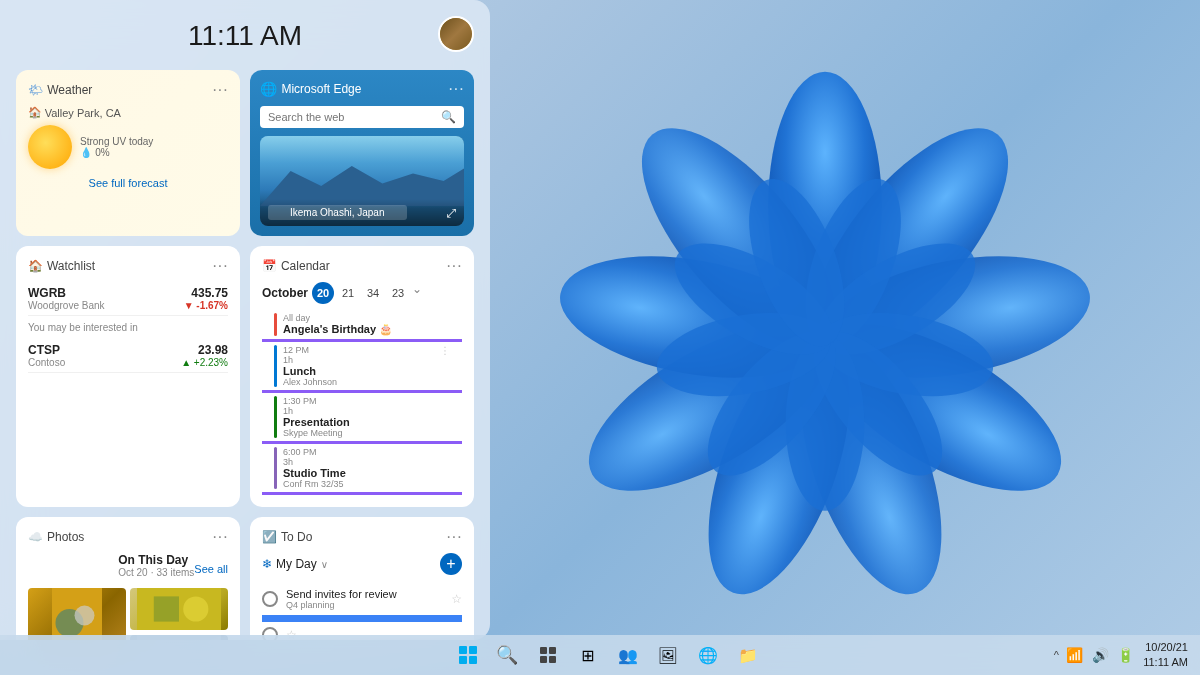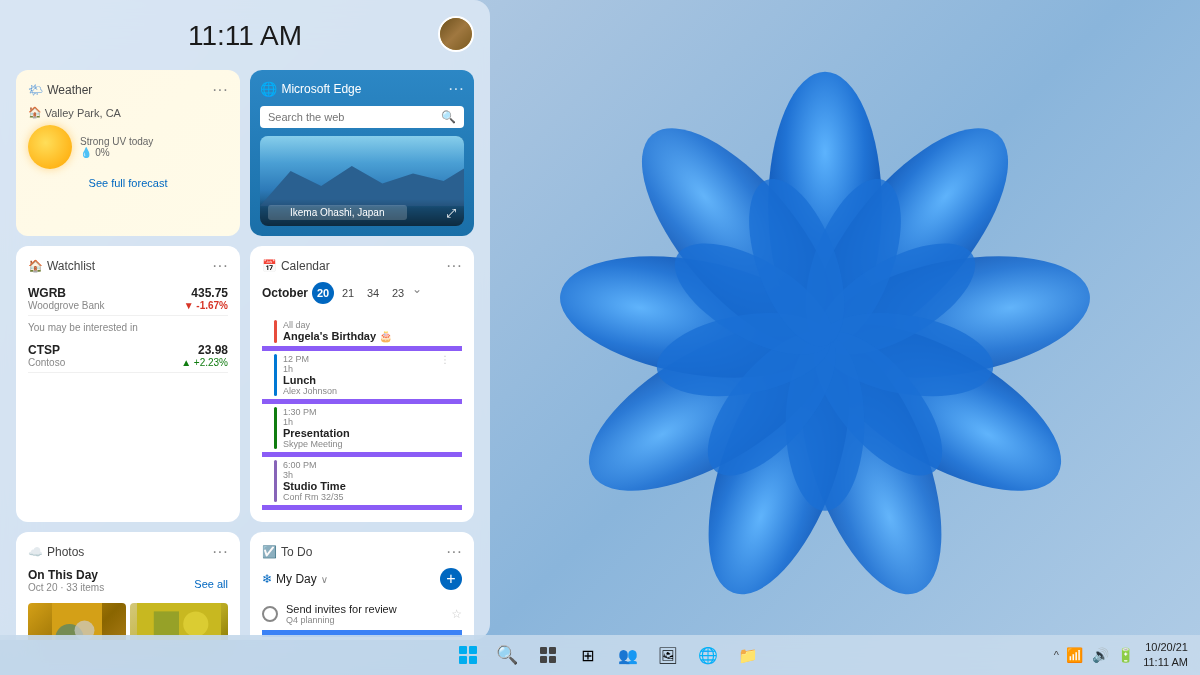--- a/index.html
+++ b/index.html
@@ -311,21 +311,21 @@
 
     
     .calendar-widget {
       background: white;
     }
 
     .calendar-nav {
       display: flex;
       align-items: center;
       gap: 4px;
-      margin-bottom: 13px;
+      margin-bottom: 6px;
     }
 
     .cal-month {
       font-size: 12px;
       font-weight: 600;
       color: #222;
     }
 
     .cal-day-pills {
       display: flex;
@@ -347,21 +347,21 @@
       background: #0067c0;
       color: white;
       font-weight: 600;
     }
 
     .cal-event {
       display: flex;
       align-items: flex-start;
       gap: 6px;
       padding: 3px 12px;
-      border-bottom: 5px solid #8b5cf6;
+      border-bottom: 3px solid #8b5cf6;
     }
 
     .cal-event-bar {
       width: 3px;
       align-self: stretch;
       border-radius: 2px;
       min-height: 20px;
     }
 
     .cal-event-time {
@@ -774,21 +774,21 @@
     </div>
 
     <div class="widget photos-widget">
       <div class="widget-header">
         <div class="widget-title">
           <span>☁️</span>
           <span>Photos</span>
         </div>
         <span class="widget-menu-btn">···</span>
       </div>
-      <div style="display:flex; justify-content:space-between; align-items:center; margin-bottom:4px;gap:28px;">
+      <div style="display:flex; justify-content:flex-end; align-items:center; margin-bottom:4px;">
         <div>
           <div style="font-size:12px; font-weight:600; color:#222;">On This Day</div>
           <div class="photos-subtitle">
             <span>Oct 20</span> · <span>33 items</span>
           </div>
         </div>
         <span class="photos-see-all">See all</span>
       </div>
       <div class="photos-grid">
         <div class="photo-thumb photo-thumb-1" style="height:90px; grid-row: span 2;">

